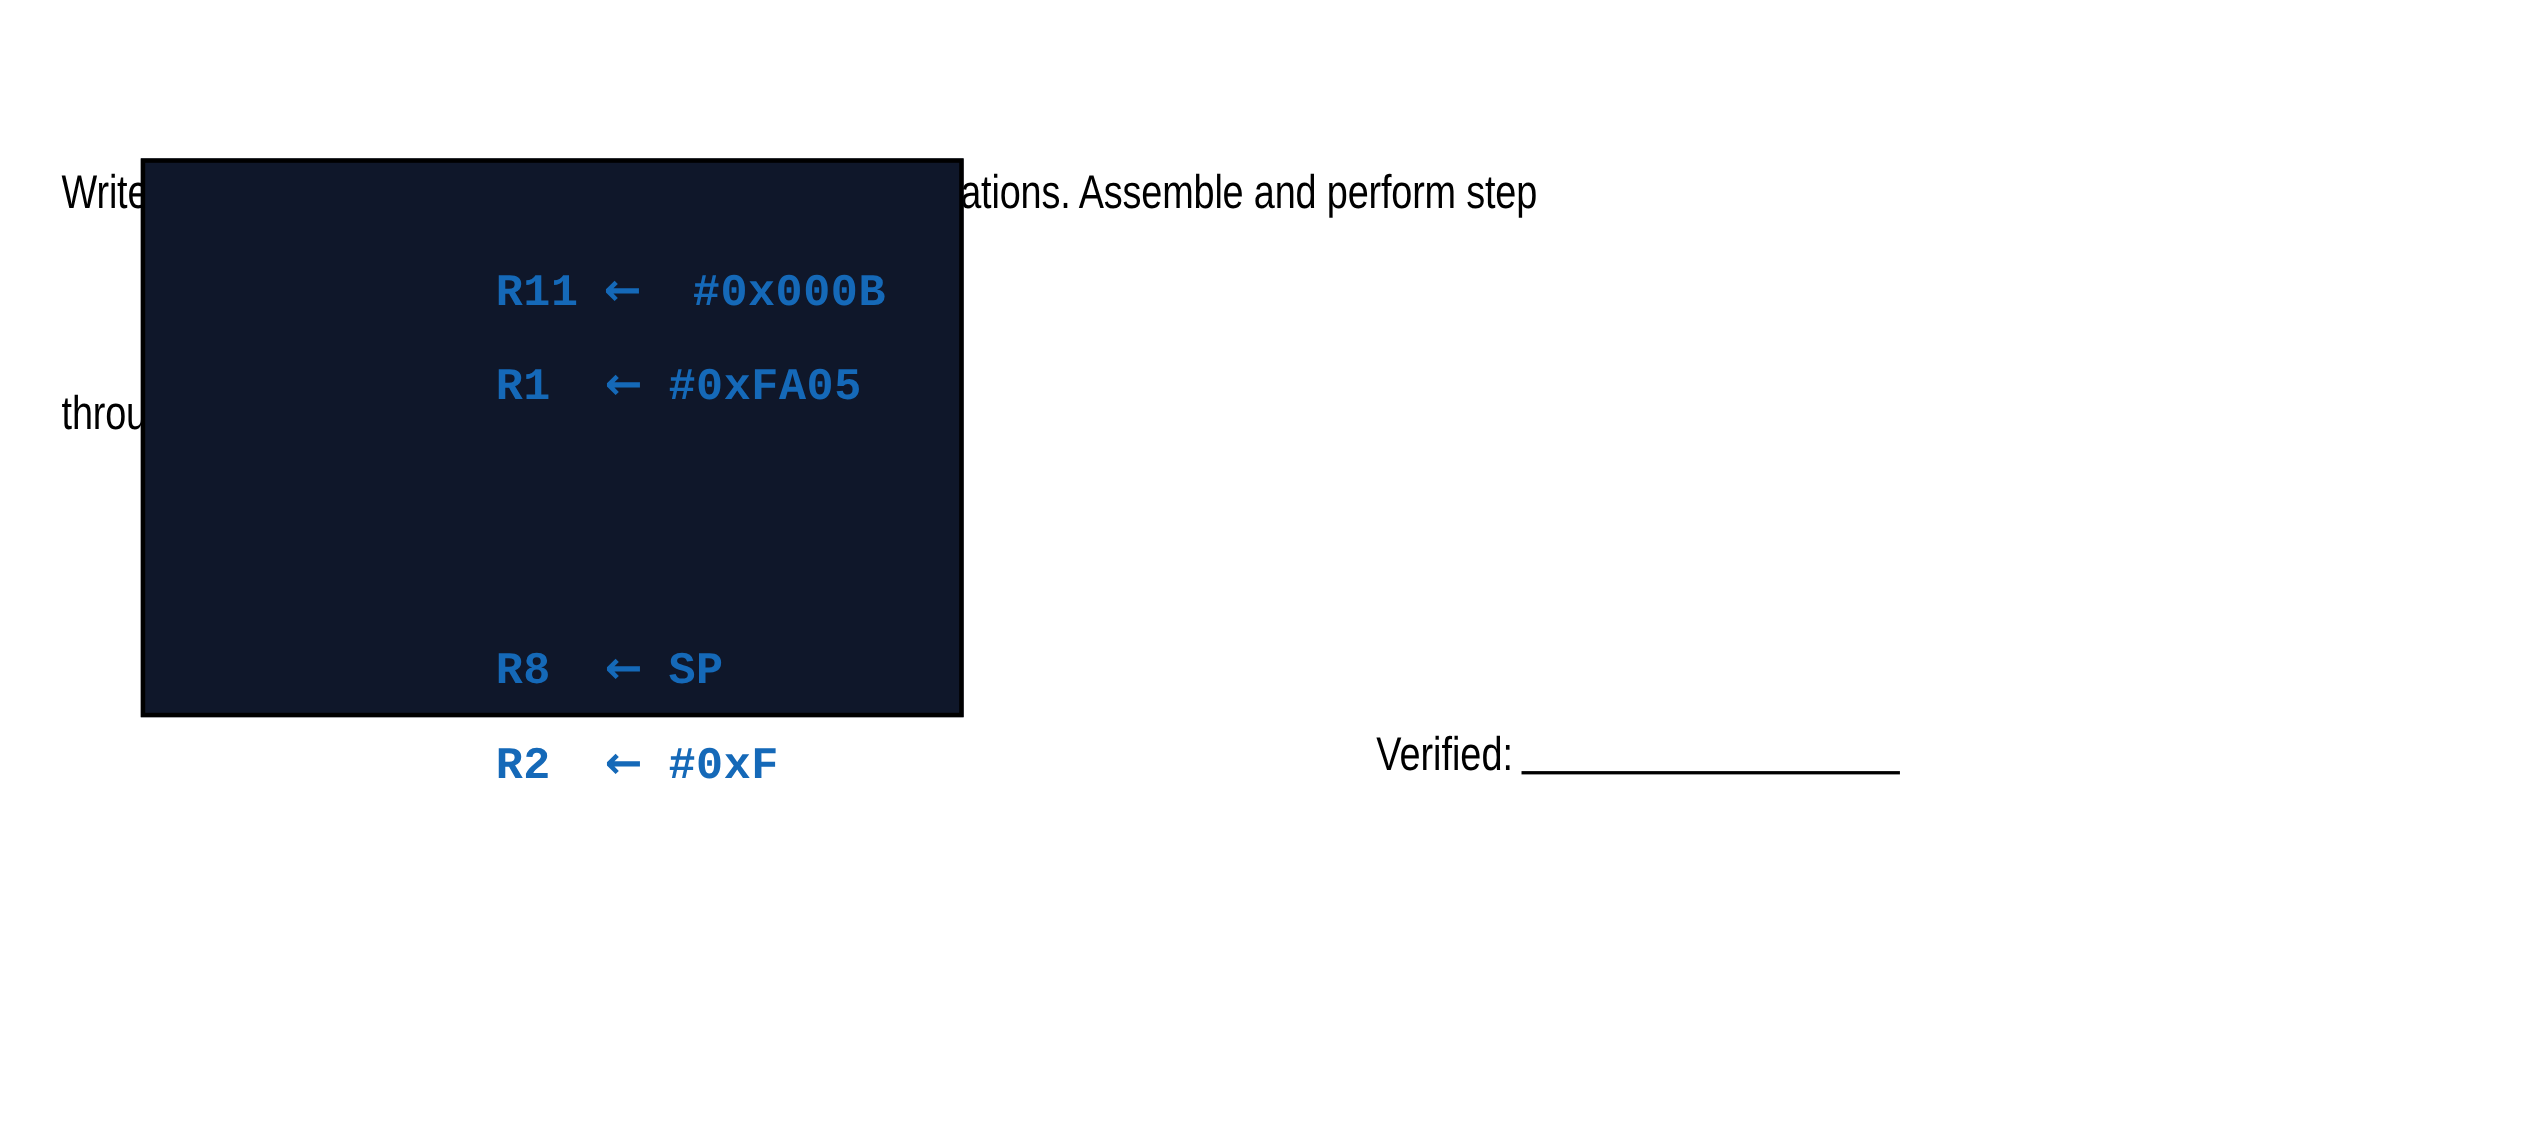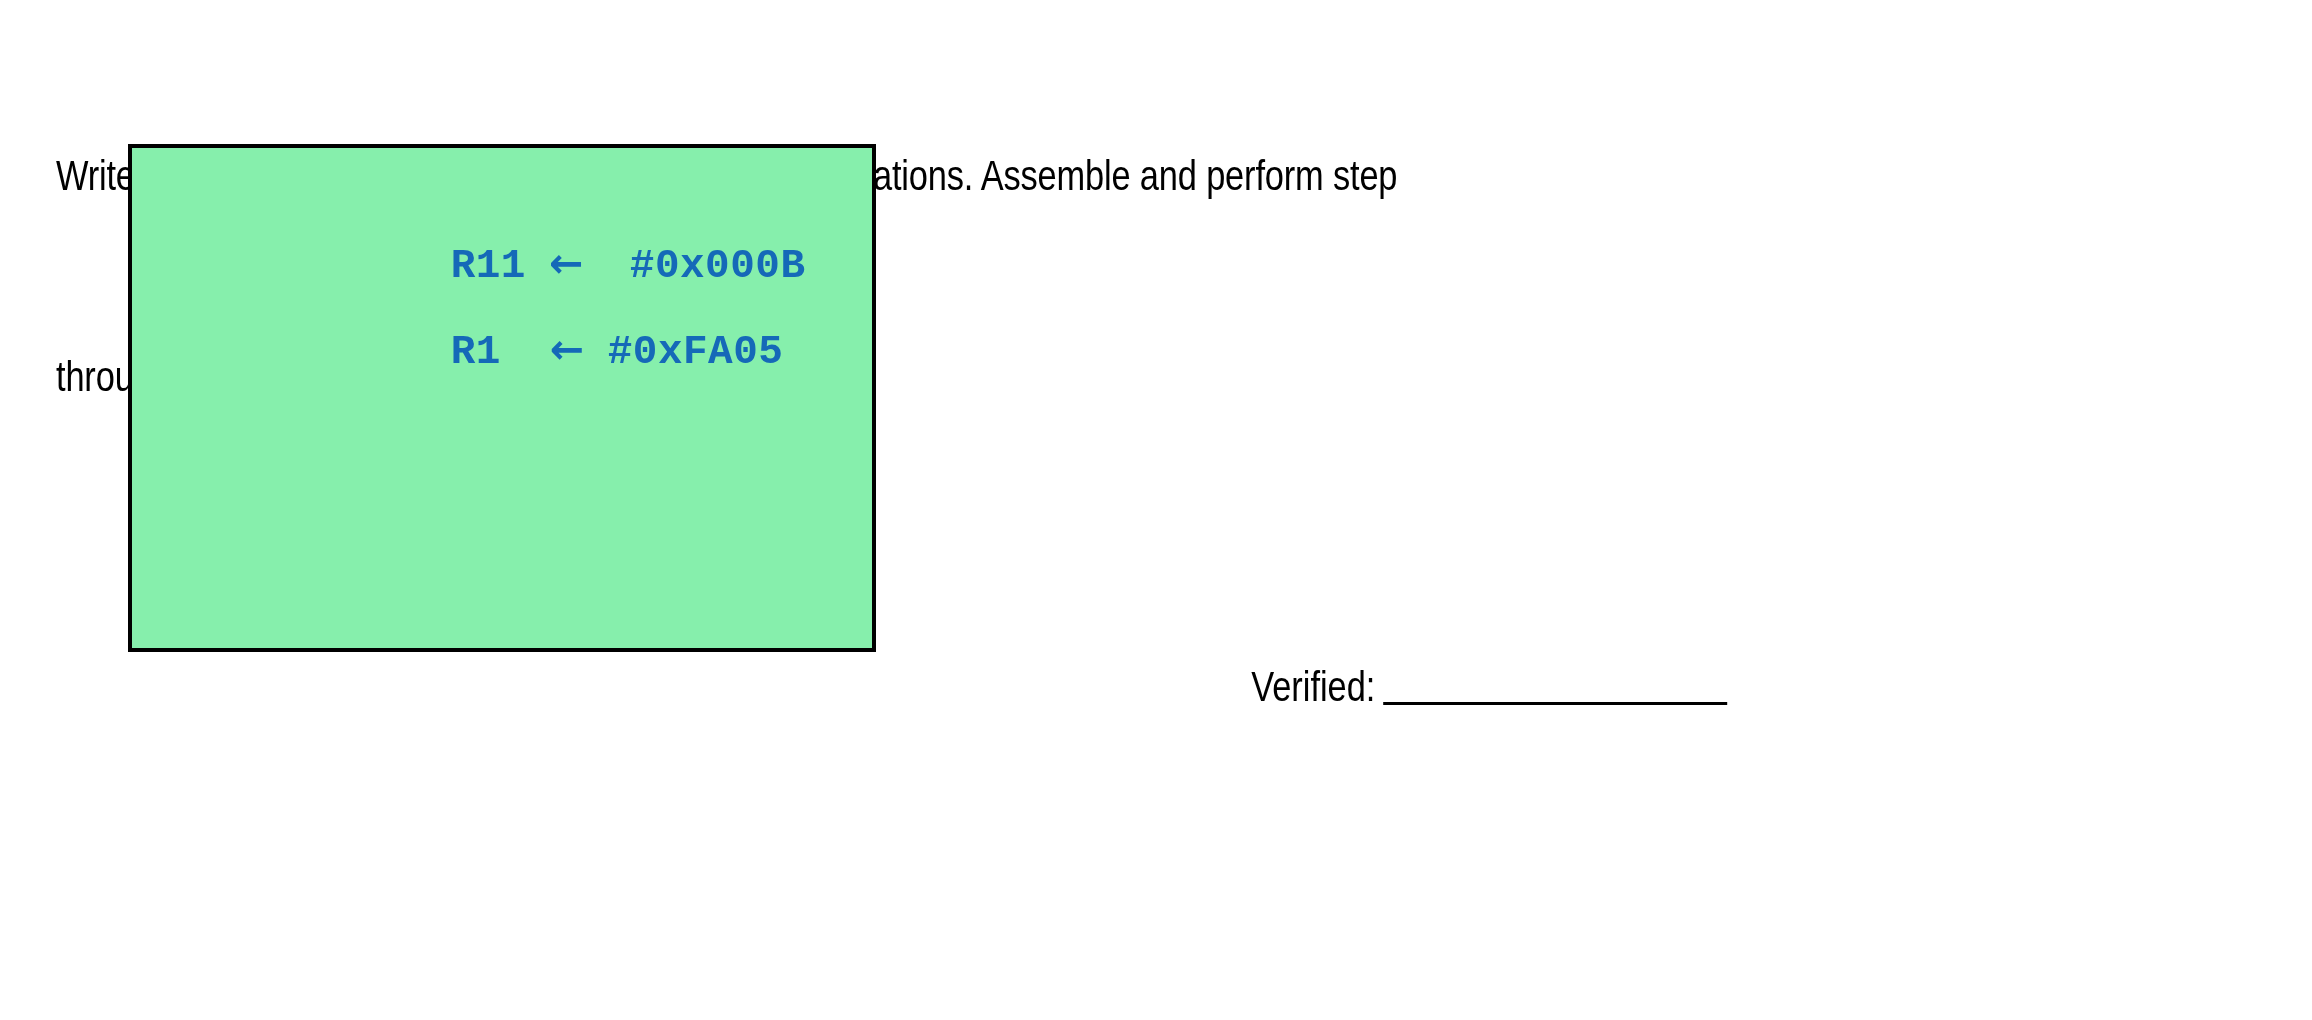--- a/index.html
+++ b/index.html
@@ -35,21 +35,21 @@
 
   
   .code-box {
     position: absolute;
     left: 128px;
     top: 144px;
     width: 748px;
     height: 508px;
     border: 4px solid #000000;
     box-sizing: border-box;
-    background: #86efac;
+    background: #0f172a;
   }
   .code-list {
     position: absolute;
     left: 0;
     top: 0;
     width: 100%;
     height: 100%;
   }
   .code-line {
     position: absolute;
@@ -101,20 +101,26 @@
     <div class="code-line" style="top:54px;left:168px;">
       <span class="dest">R11</span><span style="display:inline-block;width:23px;"></span><span class="arrow">←</span><span style="display:inline-block;width:46px;"></span><span class="src">#0x000B</span>
     </div>
 
     <div class="code-line" style="top:140px;left:168px;text-align:right;">
       <span class="dest">R1</span><span style="display:inline-block;width:49px;"></span><span class="arrow">←</span><span style="display:inline-block;width:23px;"></span><span class="src">#0xFA05</span>
     </div>
 
 
 
+    <div class="code-line" style="top:398px;left:168px;">
+      <span class="dest">R8</span><span style="display:inline-block;width:49px;"></span><span class="arrow">←</span><span style="display:inline-block;width:23px;"></span><span class="src">SP</span>
+    </div>
 
+    <div class="code-line" style="top:484px;left:168px;">
+      <span class="dest">R2</span><span style="display:inline-block;width:49px;"></span><span class="arrow">←</span><span style="display:inline-block;width:23px;"></span><span class="src">#0xF</span>
+    </div>
 
   </div>
 </div>
 
 <div class="verified">
   <span>Verified:</span><span class="rule"></span>
 </div>
 
 </body></html>

